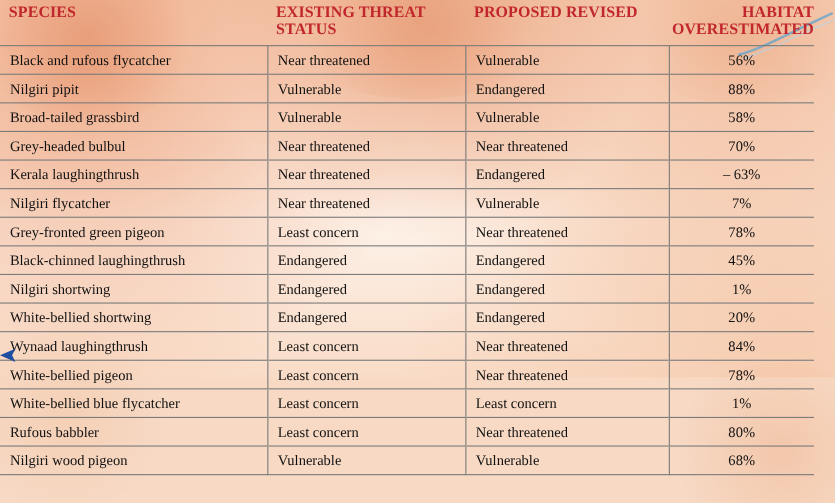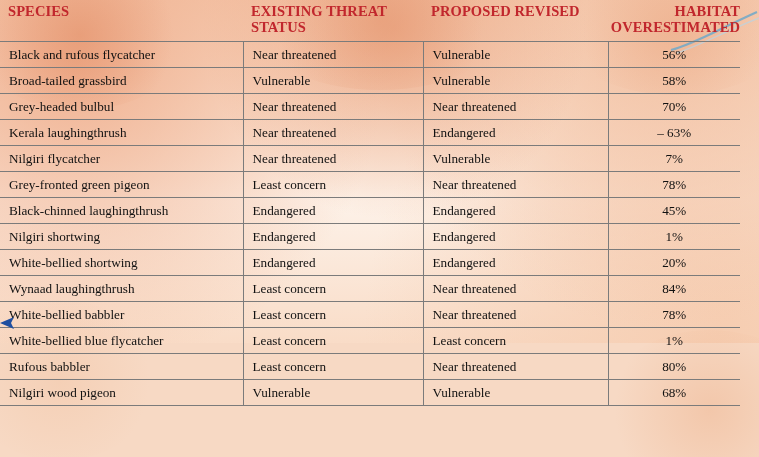--- a/index.html
+++ b/index.html
@@ -136,20 +136,26 @@
       </tr>
     </thead>
     <tbody>
       <tr>
         <td>Black and rufous flycatcher</td>
         <td>Near threatened</td>
         <td>Vulnerable</td>
         <td class="pct">56%</td>
       </tr>
       <tr>
+        <td>Nilgiri pipit</td>
+        <td>Vulnerable</td>
+        <td>Endangered</td>
+        <td class="pct">88%</td>
+      </tr>
+      <tr>
         <td>Broad-tailed grassbird</td>
         <td>Vulnerable</td>
         <td>Vulnerable</td>
         <td class="pct">58%</td>
       </tr>
       <tr>
         <td>Grey-headed bulbul</td>
         <td>Near threatened</td>
         <td>Near threatened</td>
         <td class="pct">70%</td>
@@ -190,21 +196,21 @@
         <td>Endangered</td>
         <td class="pct">20%</td>
       </tr>
       <tr>
         <td>Wynaad laughingthrush</td>
         <td>Least concern</td>
         <td>Near threatened</td>
         <td class="pct">84%</td>
       </tr>
       <tr>
-        <td>White-bellied babbler</td>
+        <td>White-bellied pigeon</td>
         <td>Least concern</td>
         <td>Near threatened</td>
         <td class="pct">78%</td>
       </tr>
       <tr>
         <td>White-bellied blue flycatcher</td>
         <td>Least concern</td>
         <td>Least concern</td>
         <td class="pct">1%</td>
       </tr>

